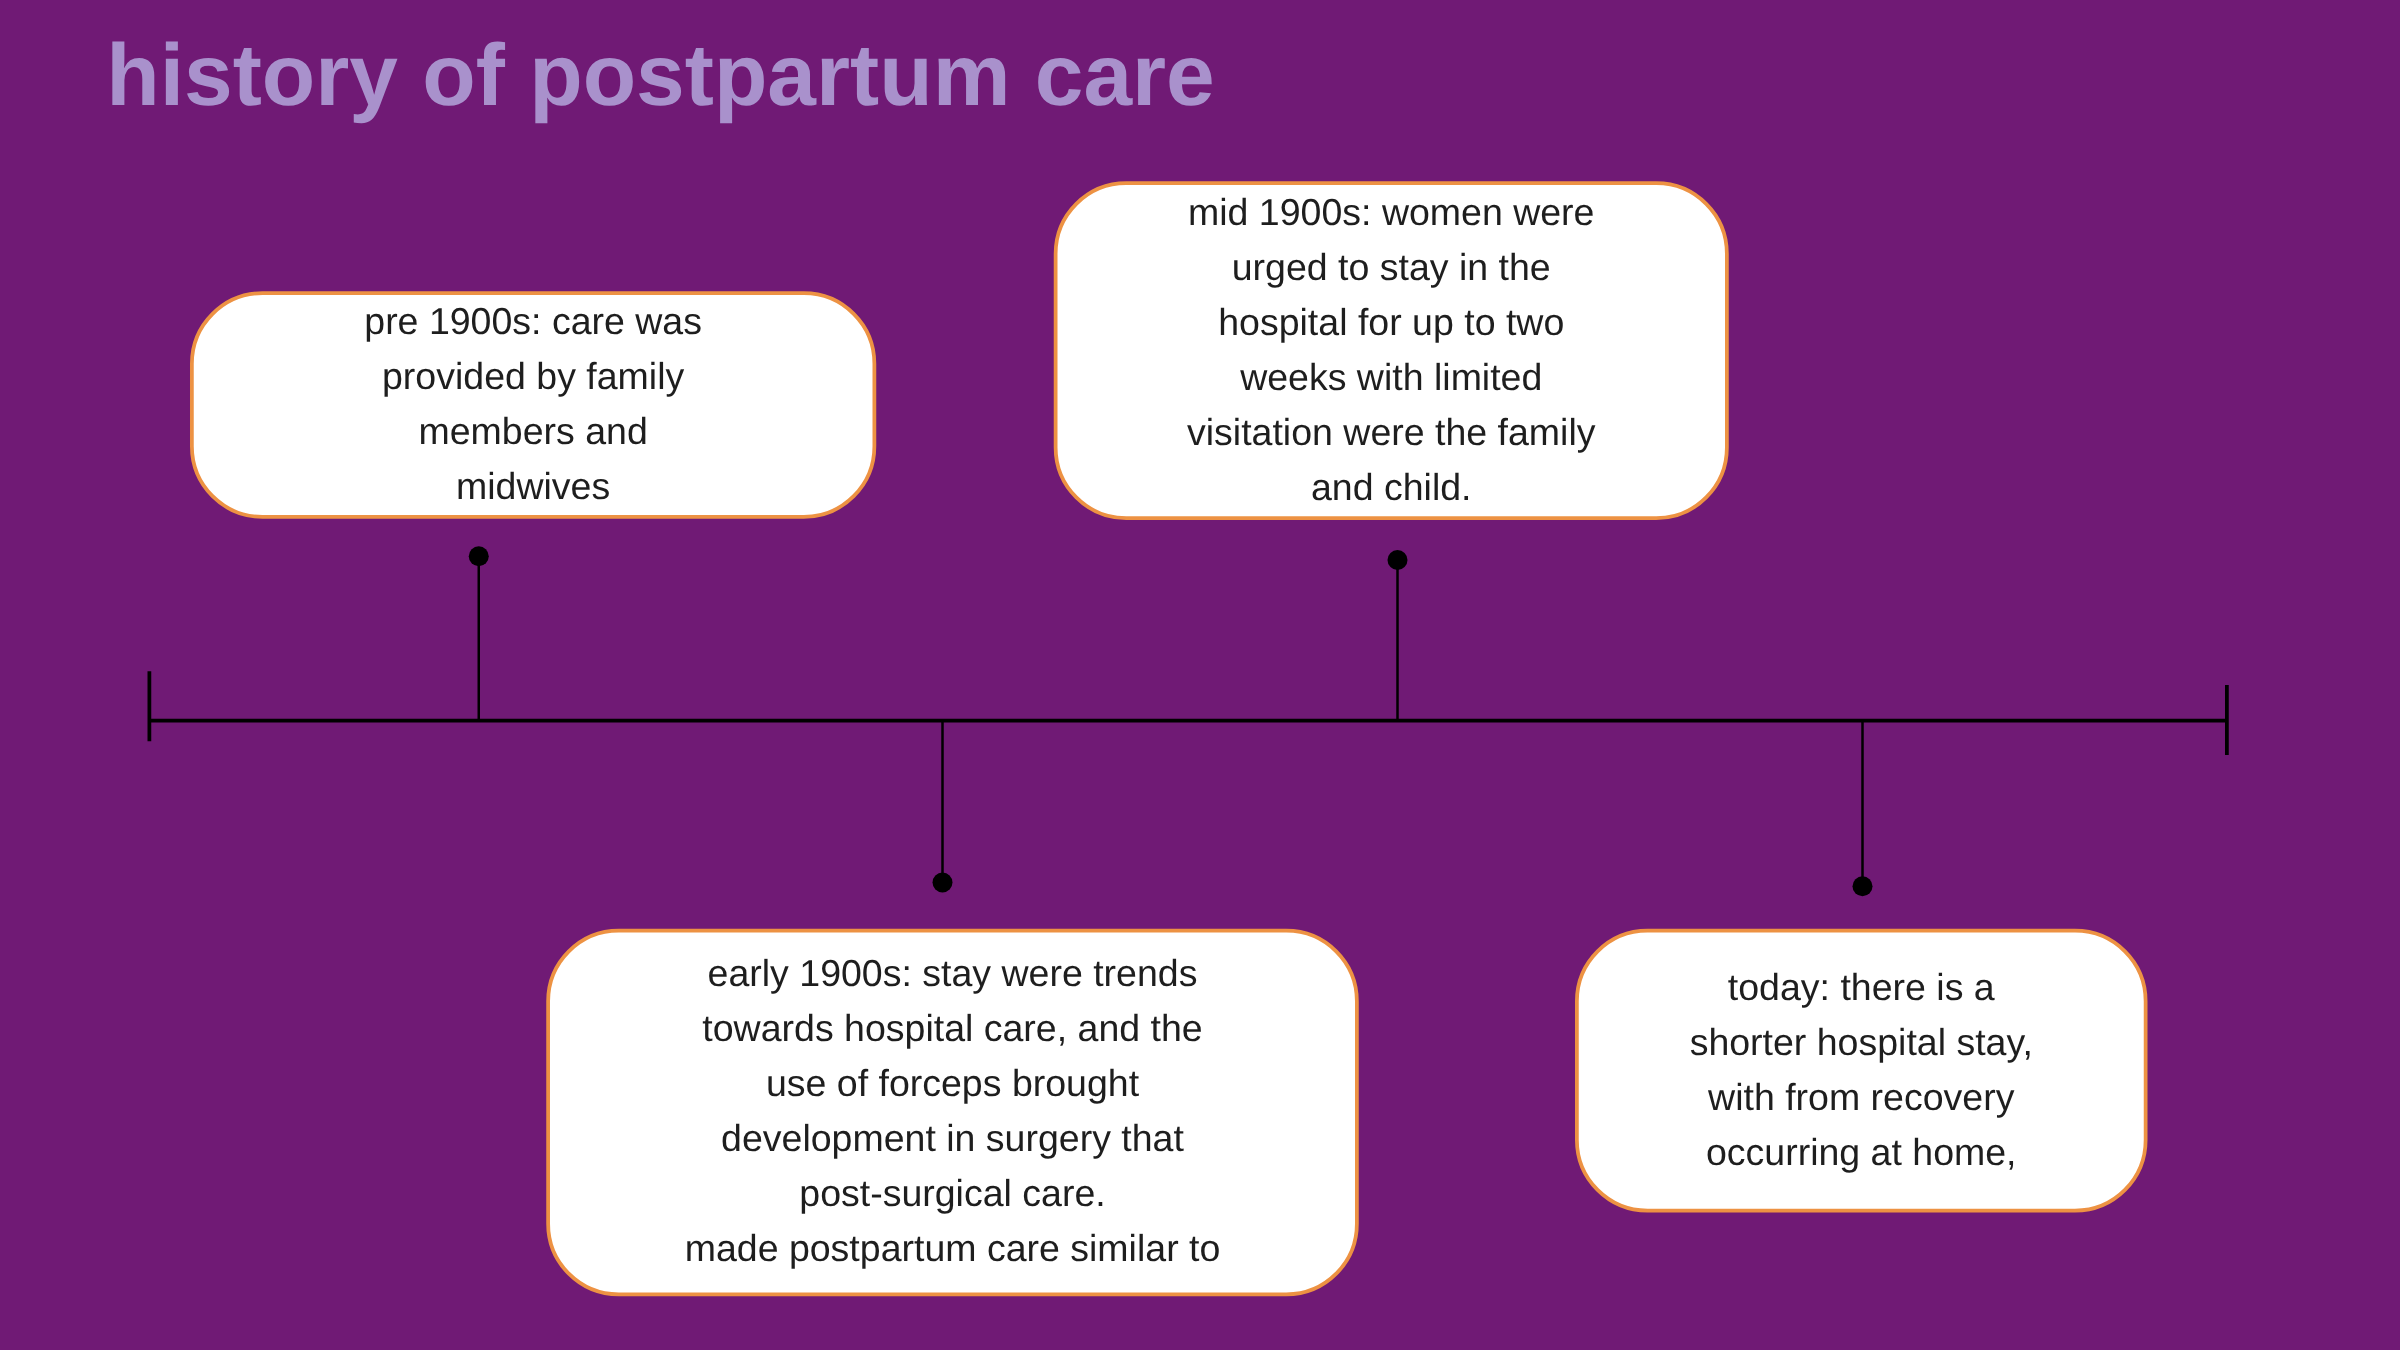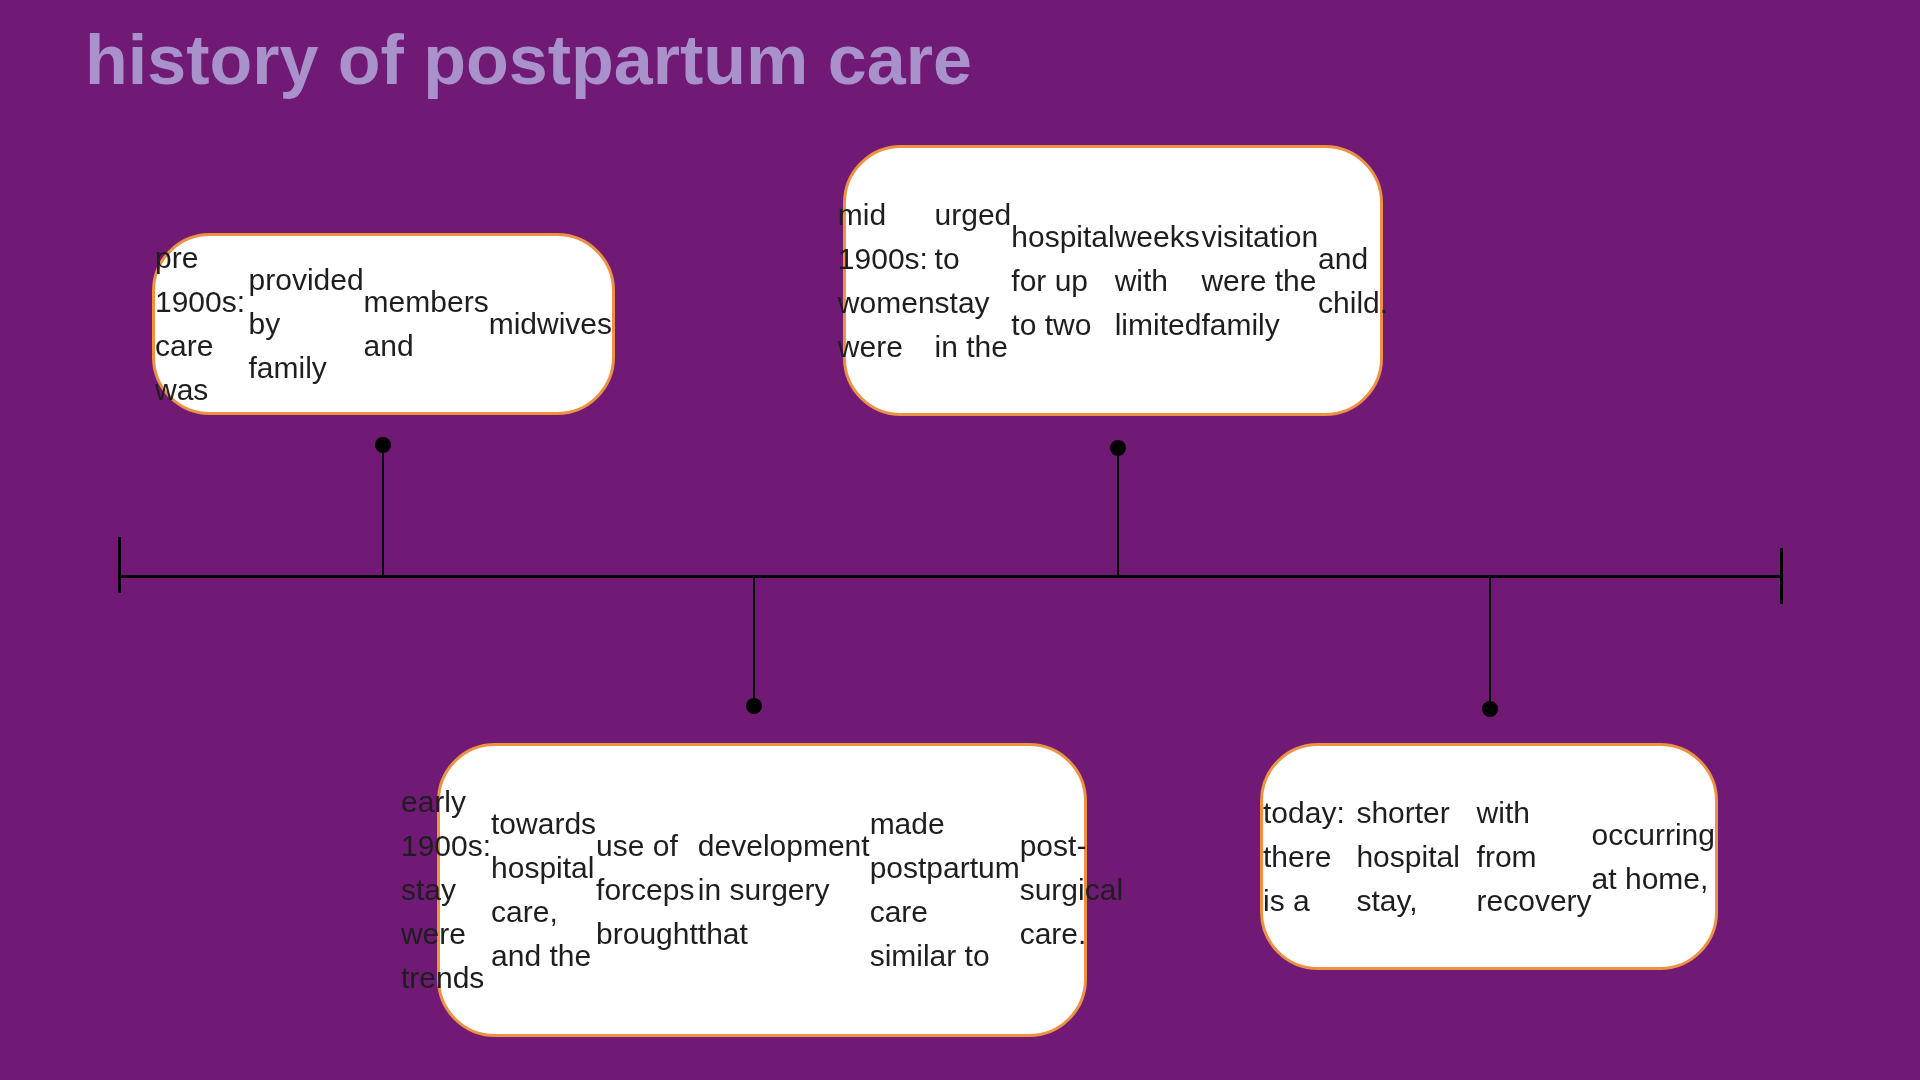--- a/index.html
+++ b/index.html
@@ -60,29 +60,29 @@
   .d2{left:1110px;top:440px;}
   .d3{left:746px;top:698px;}
   .d4{left:1482px;top:701px;}
   
   .event-box{
     position:absolute;
     border:3px solid var(--orange);
     border-radius:58px;
     background:#ffffff;
     display:flex;
-    flex-direction:row;
+    flex-direction:column;
     justify-content:center;
     align-items:center;
     text-align:left;
     color:var(--ink);
     font-size:30px;
     line-height:44px;
   }
-  .box1{left:152px;top:233px;width:463px;height:182px;}
+  .box1{left:152px;top:233px;width:549px;height:182px;}
   .box2{left:843px;top:145px;width:540px;height:271px;}
   .box3{left:437px;top:743px;width:650px;height:294px;}
   .box4{left:1260px;top:743px;width:458px;height:227px;}
 </style>
 </head>
 <body>
 
 <div class="canvas">
 
   <h1 class="title">history of postpartum care</h1>
@@ -114,22 +114,22 @@
     <div>weeks with limited</div>
     <div>visitation were the family</div>
     <div>and child.</div>
   </div>
 
   <div class="event-box box3">
     <div>early 1900s: stay were trends</div>
     <div>towards hospital care, and the</div>
     <div>use of forceps brought</div>
     <div>development in surgery that</div>
+    <div>post-surgical care.</div>
     <div>made postpartum care similar to</div>
-    <div>post-surgical care.</div>
   </div>
 
   <div class="event-box box4">
     <div>today: there is a</div>
     <div>shorter hospital stay,</div>
     <div>with from recovery</div>
     <div>occurring at home,</div>
   </div>
 
 </div>

